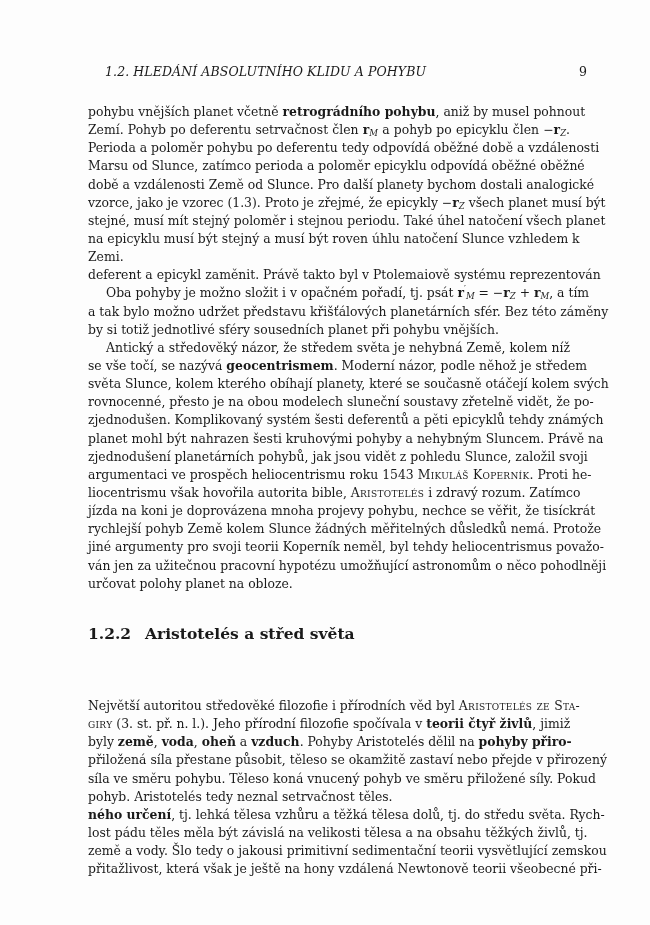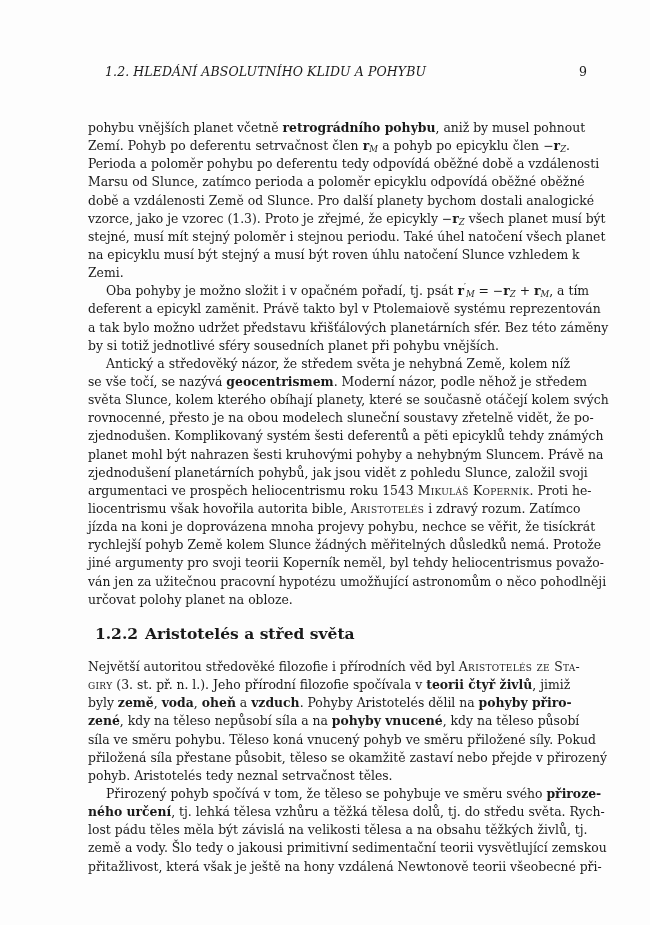--- a/index.html
+++ b/index.html
@@ -4,33 +4,33 @@
 <style>
   html, body { margin: 0; padding: 0; background: #fdfdfd; }
   body { width: 650px; height: 925px; position: relative; overflow: hidden;
          font-family: "DejaVu Serif", "Liberation Serif", serif; color: #1a1a1a; }
   .page { position: absolute; left: 88px; top: 0; width: 482px; }
   .running-head { position: absolute; top: 64px; left: 0; width: 482px; height: 18px;
                   font-style: italic; font-size: 12.5px; letter-spacing: 0.1px; margin-left: 17px; }
   .running-head .title { position: absolute; left: 0; top: 0; }
   .running-head .pnum { position: absolute; right: 0; top: 0; font-style: normal; }
   .body { position: absolute; top: 103px; left: 0; width: 482px;
-          font-size: 12.4px; line-height: 18.15px; margin-top: 16px; }
+          font-size: 12.4px; line-height: 18.15px; }
   .line { display: block; white-space: nowrap; text-align: justify; text-align-last: justify;
           height: 18.15px; overflow: visible; }
   .line.last { text-align-last: left; }
   .line.indent { padding-left: 18px; }
   b { font-weight: bold; }
   .sc { font-variant: small-caps; letter-spacing: 0.3px; }
   .bv { font-weight: bold; font-style: normal; }
   sub { font-size: 8.5px; font-style: italic; vertical-align: -2px; line-height: 0; }
   sup { font-size: 8.5px; vertical-align: 5px; line-height: 0; }
-  .section { position: absolute; top: 624px; left: 0; font-weight: bold; font-size: 15.5px; text-align: center; }
+  .section { position: absolute; top: 624px; left: 0; font-weight: bold; font-size: 15.5px; }
   .section .num { display: inline-block; width: 57px; }
-  .body2 { position: absolute; top: 658px; left: 0; width: 482px;
+  .body2 { position: absolute; top: 697px; left: 0; width: 482px;
            font-size: 12.4px; line-height: 18.15px; }
 </style>
 </head>
 <body>
 
 <div class="page">
 
   <div class="running-head">
     <span class="title">1.2.   HLEDÁNÍ ABSOLUTNÍHO KLIDU A POHYBU</span>
     <span class="pnum">9</span>
@@ -44,22 +44,22 @@
       <span class="line">Perioda a poloměr pohybu po deferentu tedy odpovídá oběžné době a vzdálenosti</span>
       <span class="line">Marsu od Slunce, zatímco perioda a poloměr epicyklu odpovídá oběžné oběžné</span>
       <span class="line">době a vzdálenosti Země od Slunce. Pro další planety bychom dostali analogické</span>
       <span class="line"><span>vzorce, jako je vzorec (1.3). Proto je zřejmé, že epicykly −</span><span class="bv">r</span><sub>Z</sub><span> všech planet musí být</span></span>
       <span class="line">stejné, musí mít stejný poloměr i stejnou periodu. Také úhel natočení všech planet</span>
       <span class="line">na epicyklu musí být stejný a musí být roven úhlu natočení Slunce vzhledem k</span>
       <span class="line last">Zemi.</span>
     </div>
 
     <div>
+      <span class="line">deferent a epicykl zaměnit. Právě takto byl v Ptolemaiově systému reprezentován</span>
       <span class="line indent"><span>Oba pohyby je možno složit i v opačném pořadí, tj. psát </span><span class="bv">r</span><sup>′</sup><sub>M</sub><span> = −</span><span class="bv">r</span><sub>Z</sub><span> + </span><span class="bv">r</span><sub>M</sub><span>, a tím</span></span>
-      <span class="line">deferent a epicykl zaměnit. Právě takto byl v Ptolemaiově systému reprezentován</span>
       <span class="line">a tak bylo možno udržet představu křišťálových planetárních sfér. Bez této záměny</span>
       <span class="line last">by si totiž jednotlivé sféry sousedních planet při pohybu vnějších.</span>
     </div>
 
     <div>
       <span class="line indent">Antický a středověký názor, že středem světa je nehybná Země, kolem níž</span>
       <span class="line"><span>se vše točí, se nazývá </span><b>geocentrismem</b><span>. Moderní názor, podle něhož je středem</span></span>
       <span class="line">světa Slunce, kolem kterého obíhají planety, které se současně otáčejí kolem svých</span>
       <span class="line">rovnocenné, přesto je na obou modelech sluneční soustavy zřetelně vidět, že po-</span>
       <span class="line">zjednodušen. Komplikovaný systém šesti deferentů a pěti epicyklů tehdy známých</span>
@@ -78,27 +78,25 @@
   <div class="section">
     <span class="num">1.2.2</span><span>Aristotelés a střed světa</span>
   </div>
 
   <div class="body2">
 
     <div>
       <span class="line"><span>Největší autoritou středověké filozofie i přírodních věd byl </span><span class="sc">Aristotelés ze Sta-</span></span>
       <span class="line"><span class="sc">giry</span><span> (3. st. př. n. l.). Jeho přírodní filozofie spočívala v </span><b>teorii čtyř živlů</b><span>, jimiž</span></span>
       <span class="line"><span>byly </span><b>země</b><span>, </span><b>voda</b><span>, </span><b>oheň</b><span> a </span><b>vzduch</b><span>. Pohyby Aristotelés dělil na </span><b>pohyby přiro-</b></span>
-      <span class="line"><b>zené</b><span>, kdy na těleso nepůsobí síla a na </span><b>pohyby vnucené</b><span>, kdy na těleso působí</span></span>
+      <span class="line">přiložená síla přestane působit, těleso se okamžitě zastaví nebo přejde v přirozený</span>
       <span class="line">síla ve směru pohybu. Těleso koná vnucený pohyb ve směru přiložené síly. Pokud</span>
-      <span class="line">přiložená síla přestane působit, těleso se okamžitě zastaví nebo přejde v přirozený</span>
       <span class="line last">pohyb. Aristotelés tedy neznal setrvačnost těles.</span>
     </div>
 
     <div>
-      <span class="line indent"><span>Přirozený pohyb spočívá v tom, že těleso se pohybuje ve směru svého </span><b>přiroze-</b></span>
       <span class="line"><b>ného určení</b><span>, tj. lehká tělesa vzhůru a těžká tělesa dolů, tj. do středu světa. Rych-</span></span>
       <span class="line">lost pádu těles měla být závislá na velikosti tělesa a na obsahu těžkých živlů, tj.</span>
       <span class="line">země a vody. Šlo tedy o jakousi primitivní sedimentační teorii vysvětlující zemskou</span>
       <span class="line">přitažlivost, která však je ještě na hony vzdálená Newtonově teorii všeobecné při-</span>
     </div>
   </div>
 </div>
 
 </body></html>

